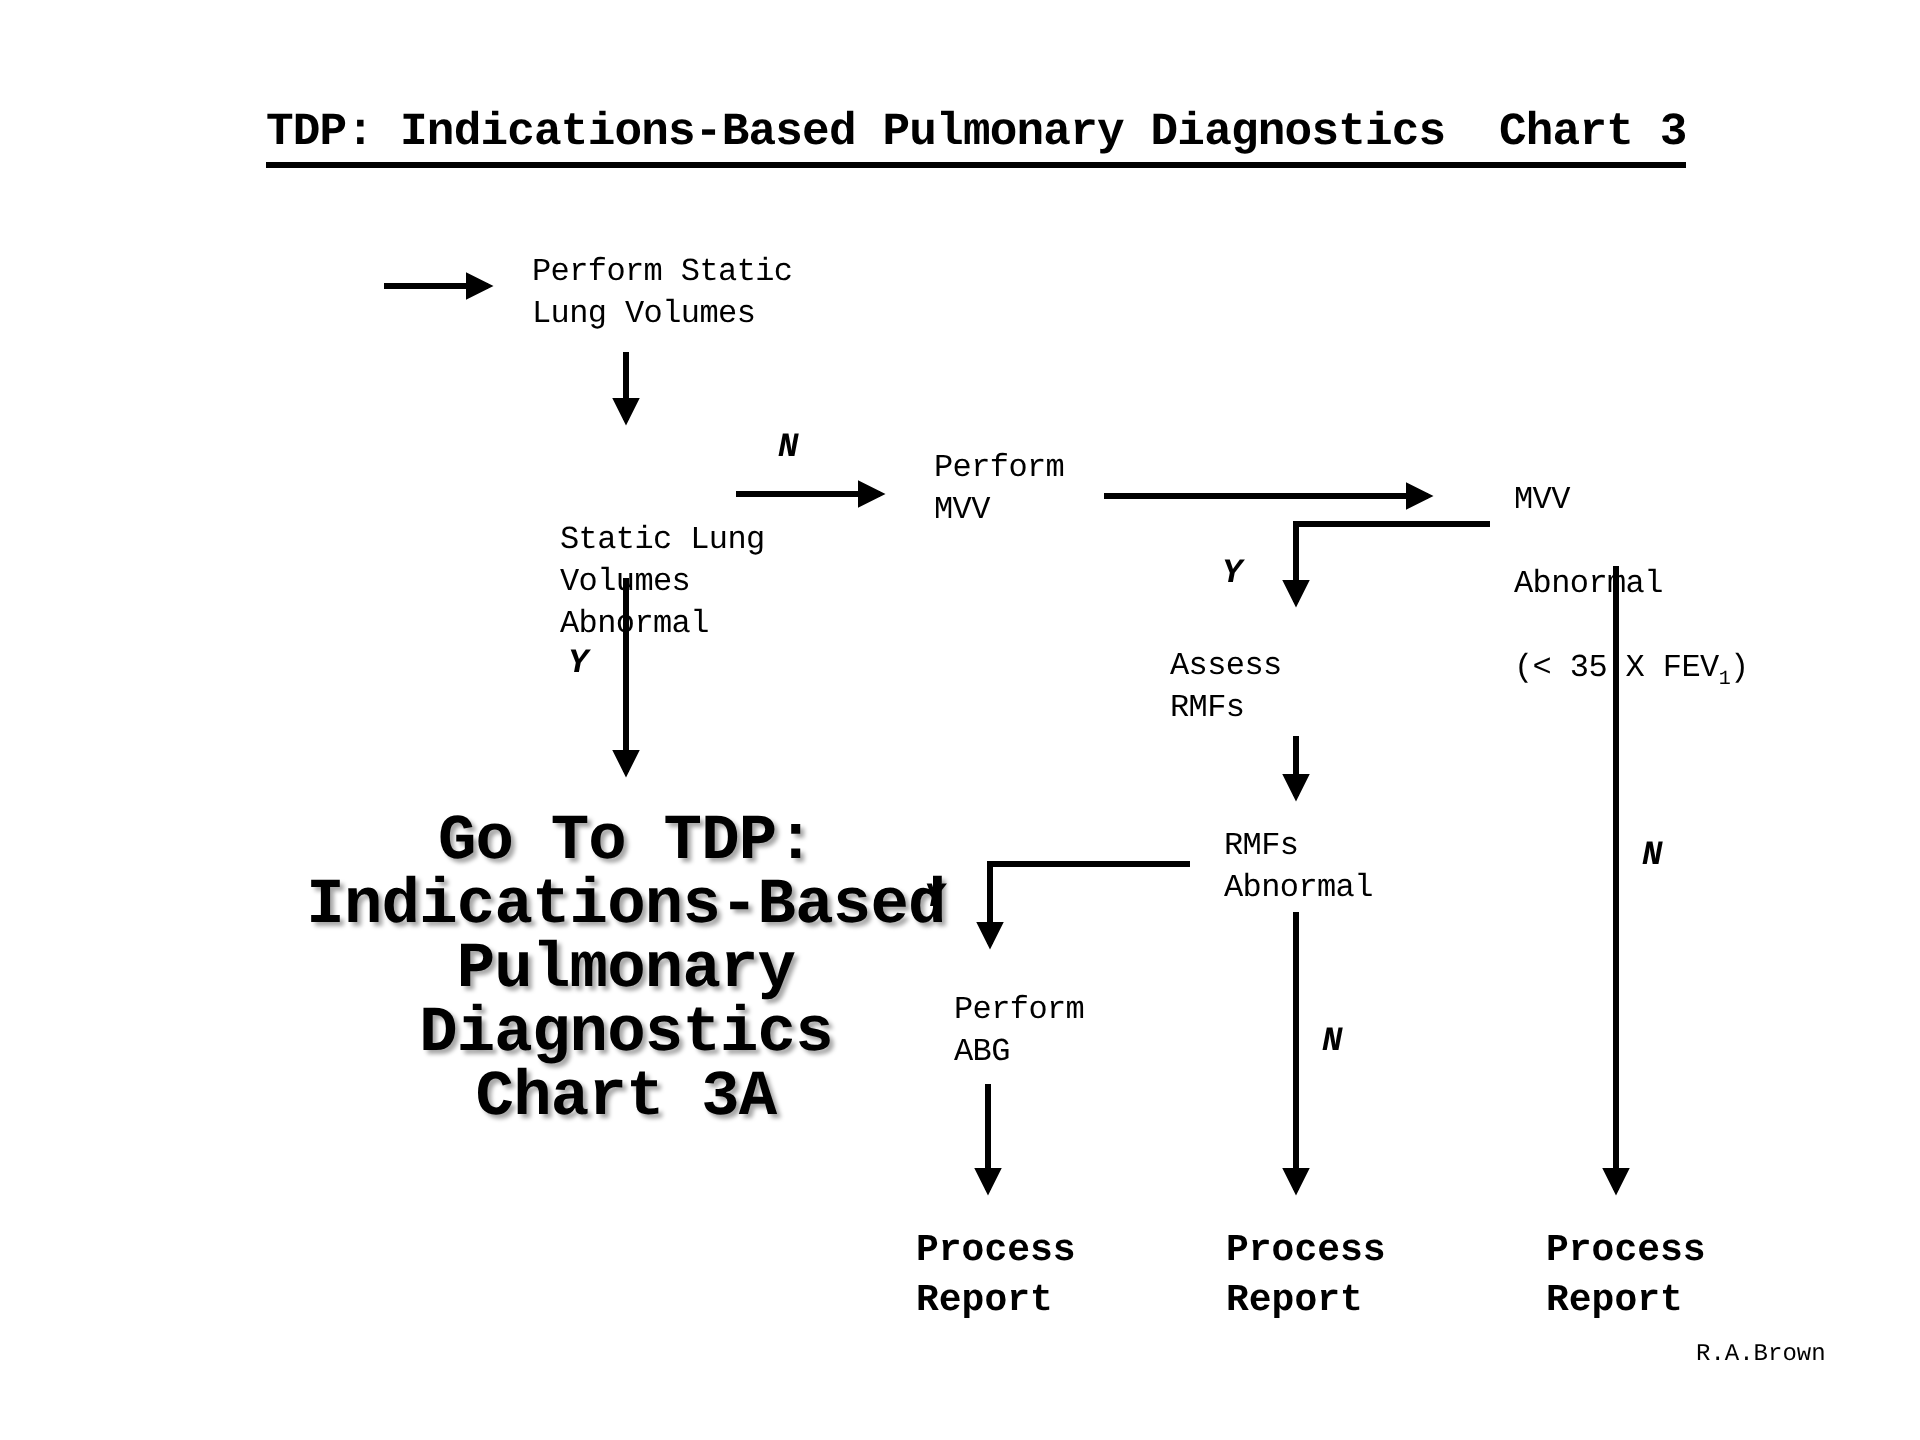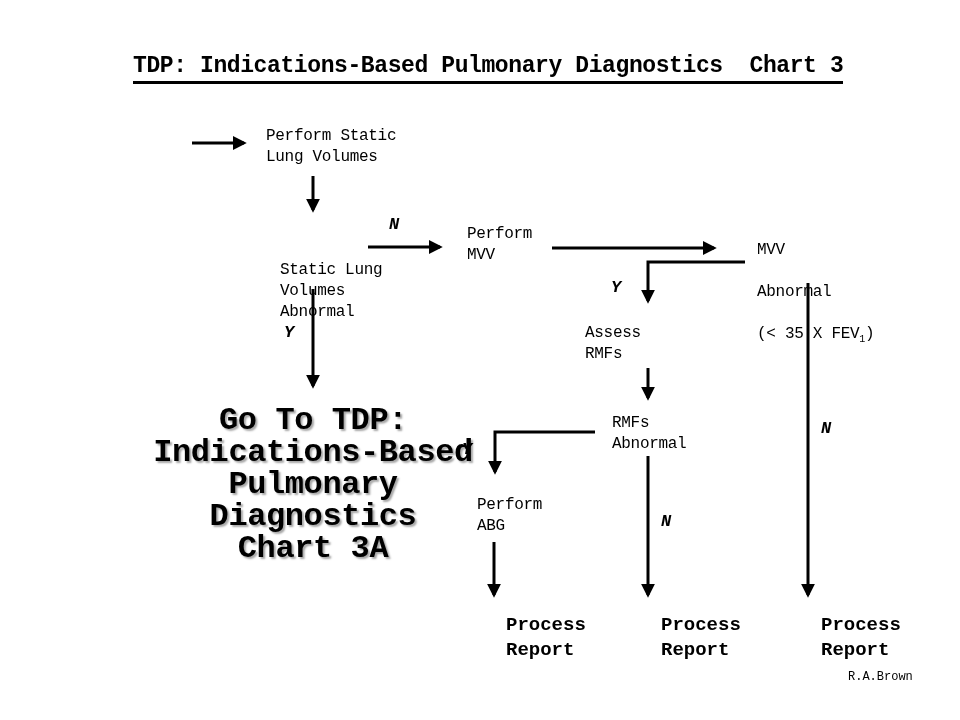--- a/index.html
+++ b/index.html
@@ -67,21 +67,20 @@
     letter-spacing: -0.4px;
     white-space: pre-line;
     text-shadow: 2px 2px 2px rgba(0,0,0,0.35);
   }
   .process {
     position: absolute;
     font-size: 19px;
     font-weight: bold;
     line-height: 25px;
     white-space: pre-line;
-    margin-left: 48px;
   }
   .author {
     position: absolute;
     left: 848px; top: 670px;
     font-size: 12px;
   }
   sub { font-size: 10px; }
 </style>
 </head>
 <body>

